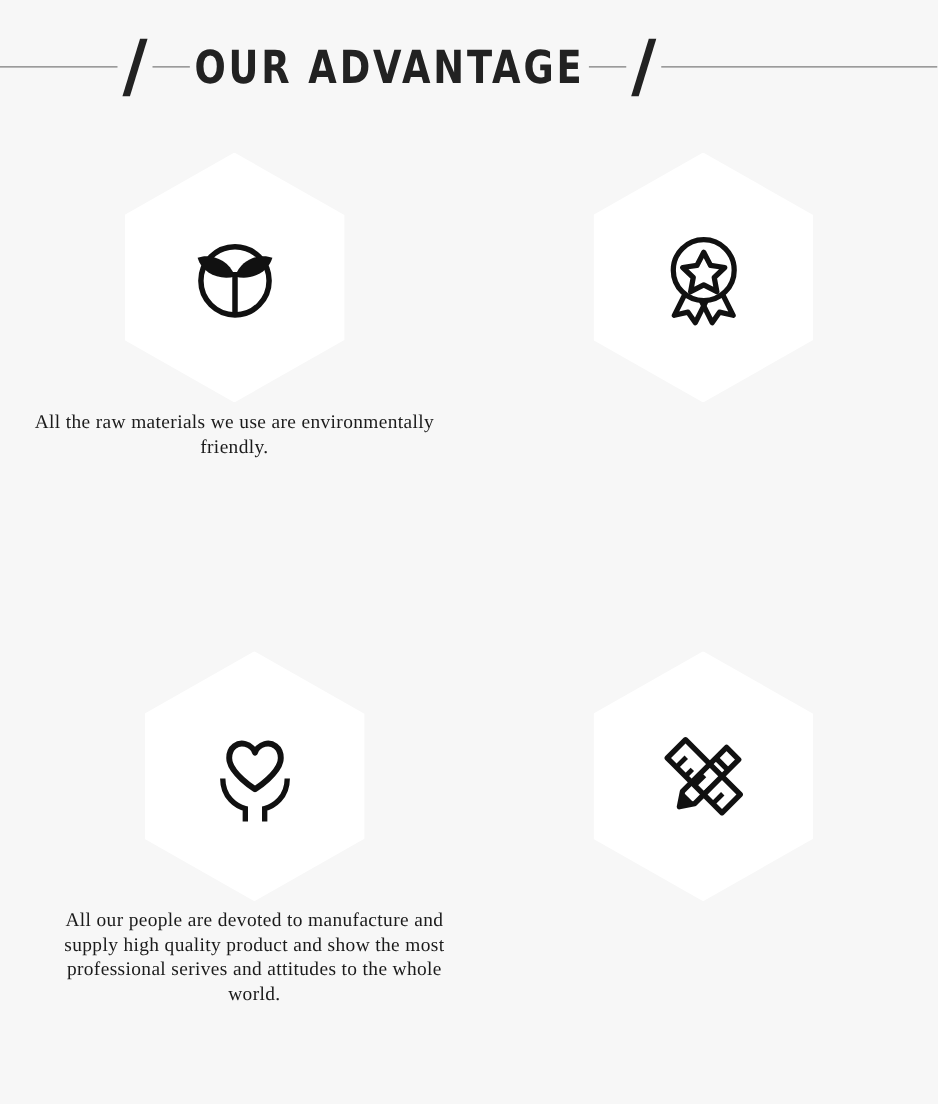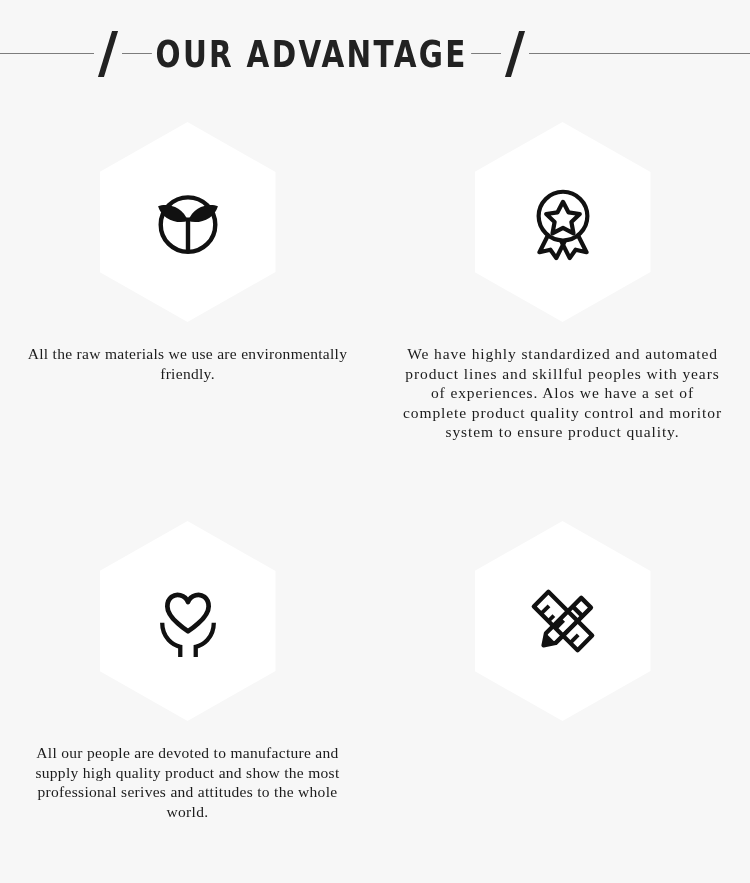--- a/index.html
+++ b/index.html
@@ -105,21 +105,21 @@
   }
   .hex svg {
     display: block;
   }
   .caption {
     text-align: center;
     color: #1b1b1b;
     font-size: 15.5px;
     line-height: 19.5px;
     letter-spacing: 0.3px;
-    margin-top: 22px;
+    margin-top: 6px;
     padding: 0 18px;
   }
   .caption.wide {
     letter-spacing: 0.9px;
     font-size: 15.5px;
     padding: 0 26px;
   }
 </style>
 </head>
 <body>
@@ -157,24 +157,23 @@
     <div class="hex-wrap">
       <div class="hex">
         <svg width="84" height="84" viewBox="0 0 100 100">
           <path d="M32 66 L22 86 L35 83 L42 93 L52 73 Z" fill="none" stroke="#111111" stroke-width="5" stroke-linejoin="round"></path>
           <path d="M68 66 L78 86 L65 83 L58 93 L48 73 Z" fill="none" stroke="#111111" stroke-width="5" stroke-linejoin="round"></path>
           <circle cx="50" cy="43" r="29" fill="#ffffff" stroke="#111111" stroke-width="5"></circle>
           <path d="M50 26 L56.5 38.5 L70 40.5 L60 50 L62.5 63.5 L50 57 L37.5 63.5 L40 50 L30 40.5 L43.5 38.5 Z" fill="none" stroke="#111111" stroke-width="5" stroke-linejoin="round"></path>
         </svg>
       </div>
     </div>
-    <div class="caption wide">We have highly standardized and automated product lines and skillful peoples with years of experiences. Alos we have a set of complete product quality control and moritor system to ensure product quality.</div>
-  </div>
-
-  <div class="cell" style="left:0px; top:413px;font-family:Liberation Serif, serif;">
+  </div>
+
+  <div class="cell" style="left:16px; top:413px;font-family:Liberation Serif, serif;">
     <div class="hex-wrap">
       <div class="hex">
         <svg width="86" height="86" viewBox="0 0 100 100">
           <path d="M50 62 C50 62 26 47 26 33 C26 23 34 18 41 20 C45.5 21.2 49 25 50 28 C51 25 54.5 21.2 59 20 C66 18 74 23 74 33 C74 47 50 62 50 62 Z" fill="none" stroke="#111111" stroke-width="5.5" stroke-linejoin="round"></path>
           <path d="M20 52 C20 70 33 78 41 80 L41 92" fill="none" stroke="#111111" stroke-width="5" stroke-linecap="butt"></path>
           <path d="M80 52 C80 70 67 78 59 80 L59 92" fill="none" stroke="#111111" stroke-width="5" stroke-linecap="butt"></path>
         </svg>
       </div>
     </div>
     <div class="caption">All our people are devoted to manufacture and supply high quality product and show the most professional serives and attitudes to the whole world.</div>

